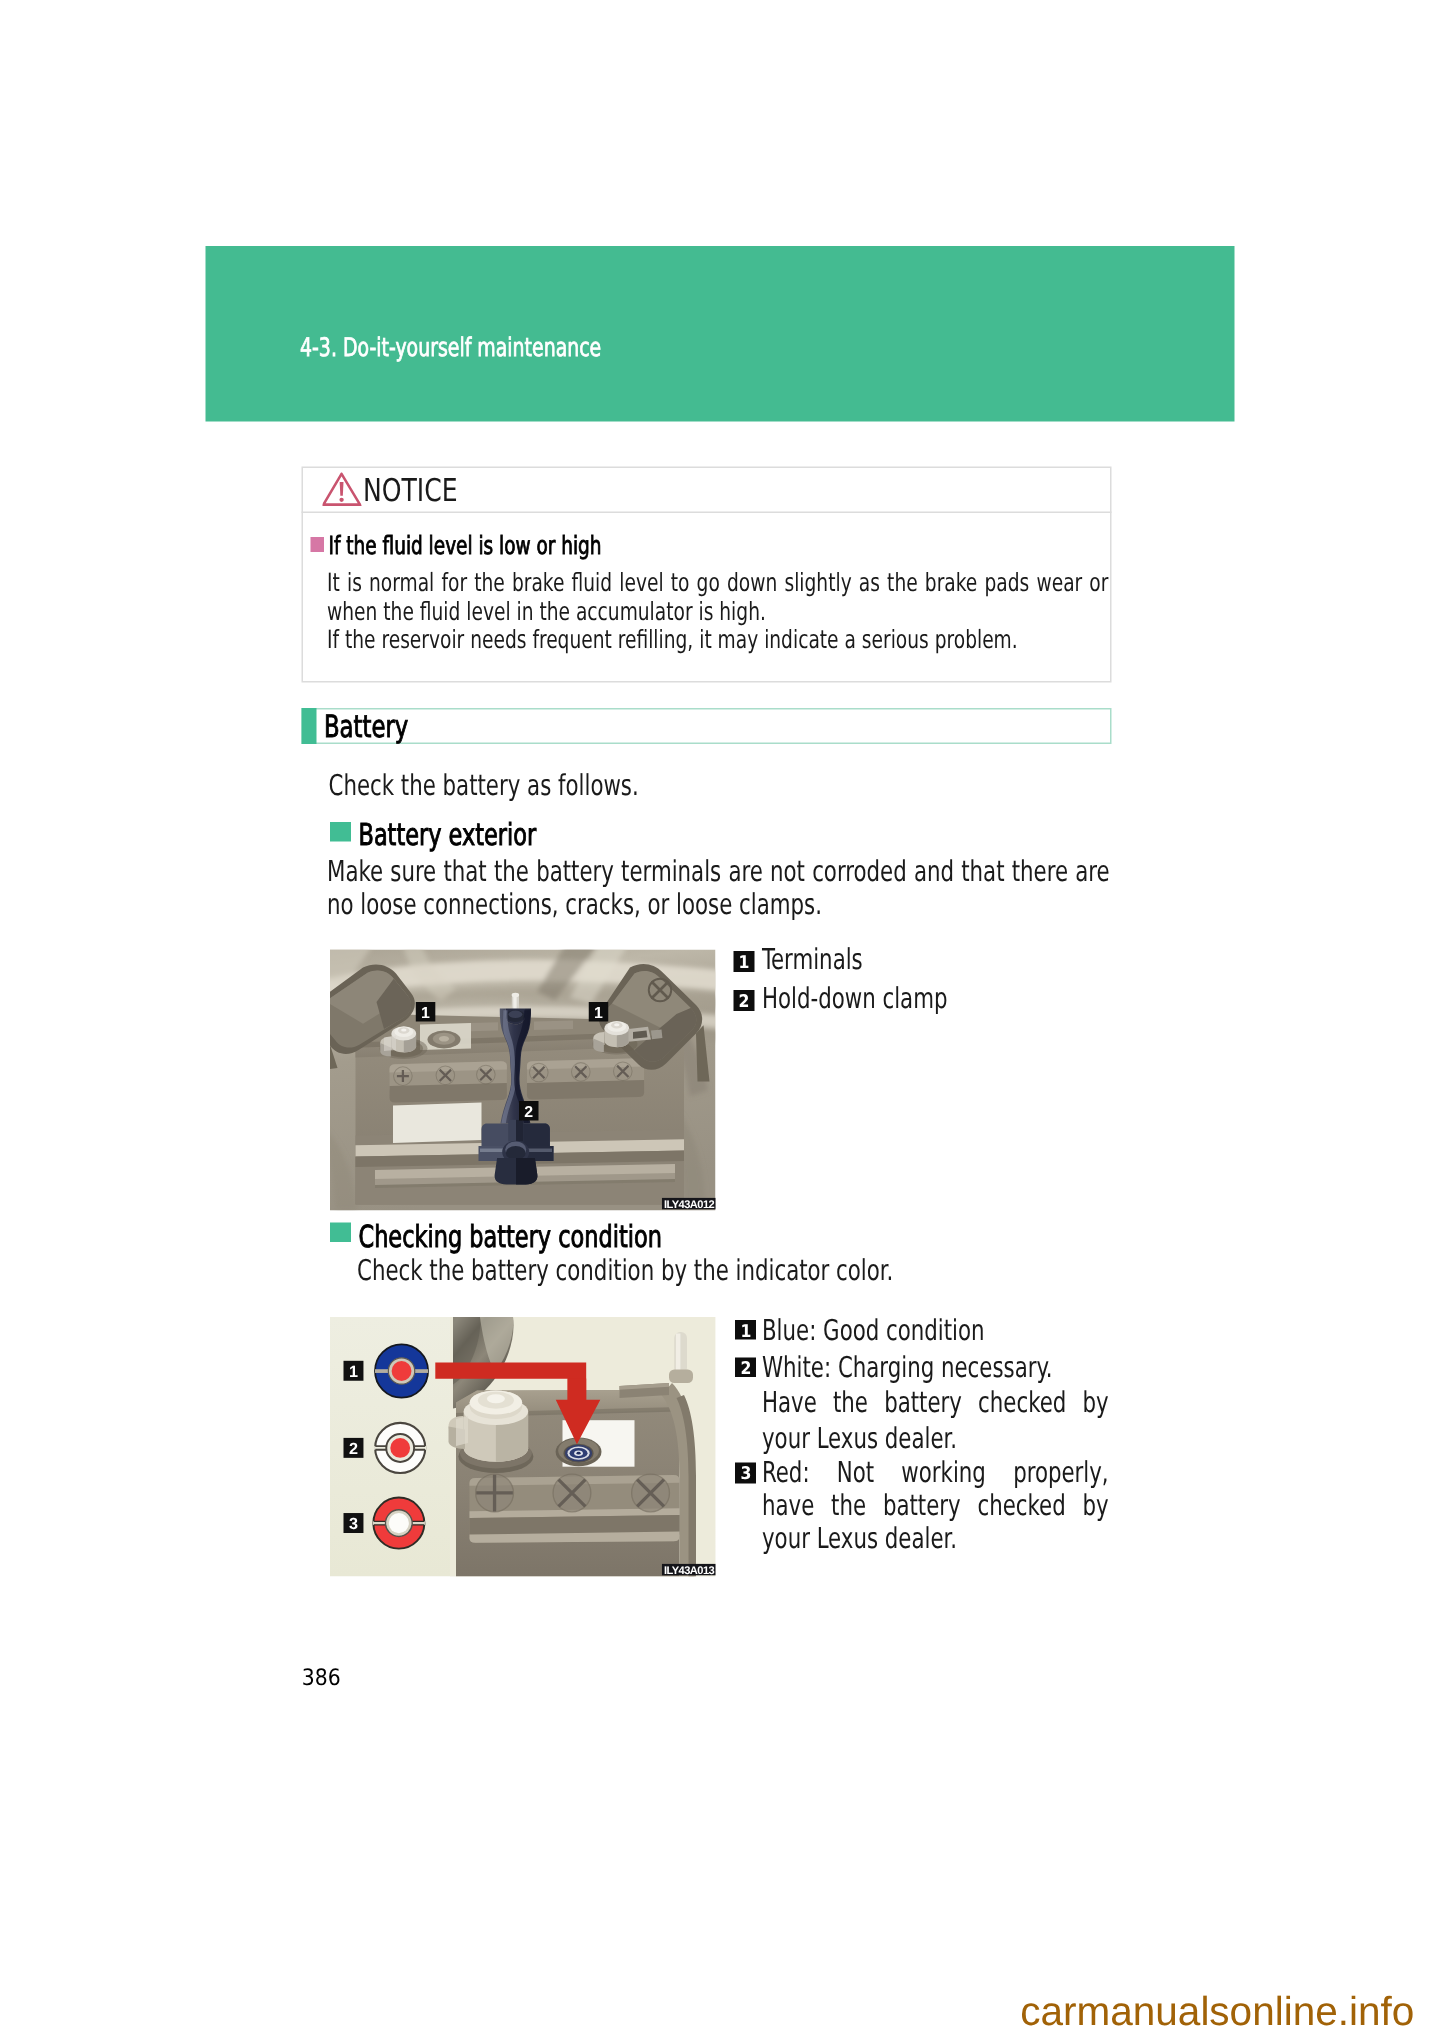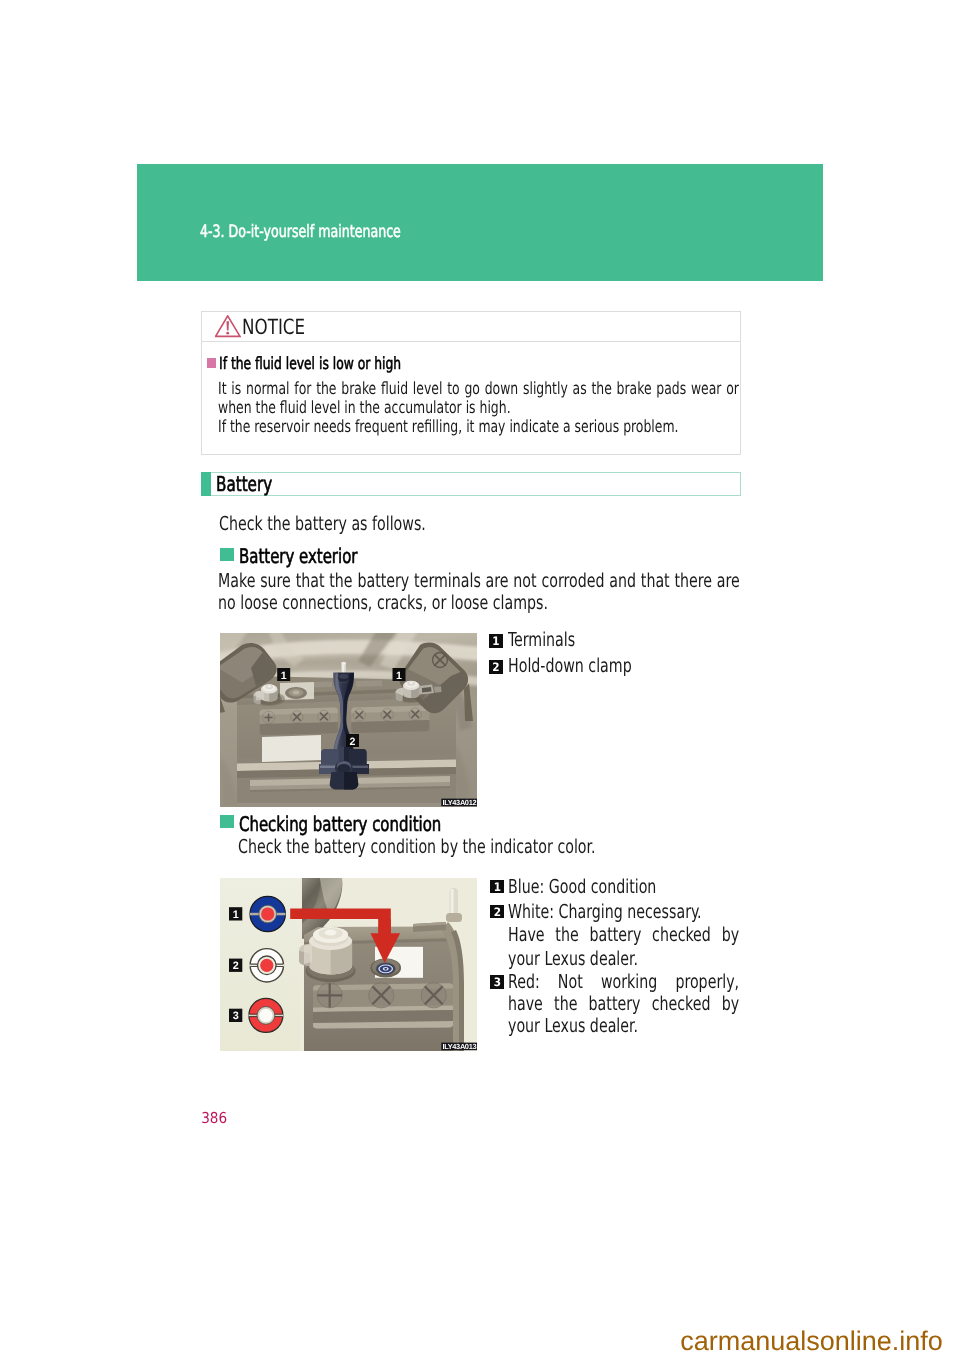--- a/index.html
+++ b/index.html
@@ -31,21 +31,21 @@
   
   .head-bar{position:absolute;left:201px;top:472px;width:540px;height:24px;
             border:1.6px solid #a9ddca;box-sizing:border-box;}
   .head-tab{position:absolute;left:201px;top:472px;width:9.5px;height:24px;background:#41bd94;}
   .head-text{left:215.5px;top:472.2px;font-size:20.5px;color:#000;-webkit-text-stroke:0.6px #000;}
 
   .b{font-size:19.2px;line-height:20.6px;}
   .j{text-align:justify;text-align-last:justify;white-space:normal;}
   .bsub{font-size:20.2px;color:#000;-webkit-text-stroke:0.6px #000;}
 
-  .page-num{position:absolute;left:201.2px;top:1109px;font-size:15.1px;color:#be185d;
+  .page-num{position:absolute;left:201.2px;top:1109px;font-size:15.1px;color:#000000;
             font-family:"DejaVu Sans",sans-serif;font-stretch:condensed;}
   .wm{position:absolute;left:680.2px;top:1326px;font-size:27px;color:#a16207;
       font-family:"Liberation Sans",sans-serif;white-space:nowrap;}
 
   
   .fig{position:absolute;}
   .nb{position:absolute;width:14px;height:13.8px;background:#0d0d0d;color:#fff;font-size:11.6px;
       font-weight:bold;text-align:center;line-height:14.2px;
       font-family:"DejaVu Sans",sans-serif;font-stretch:condensed;}
 </style>

